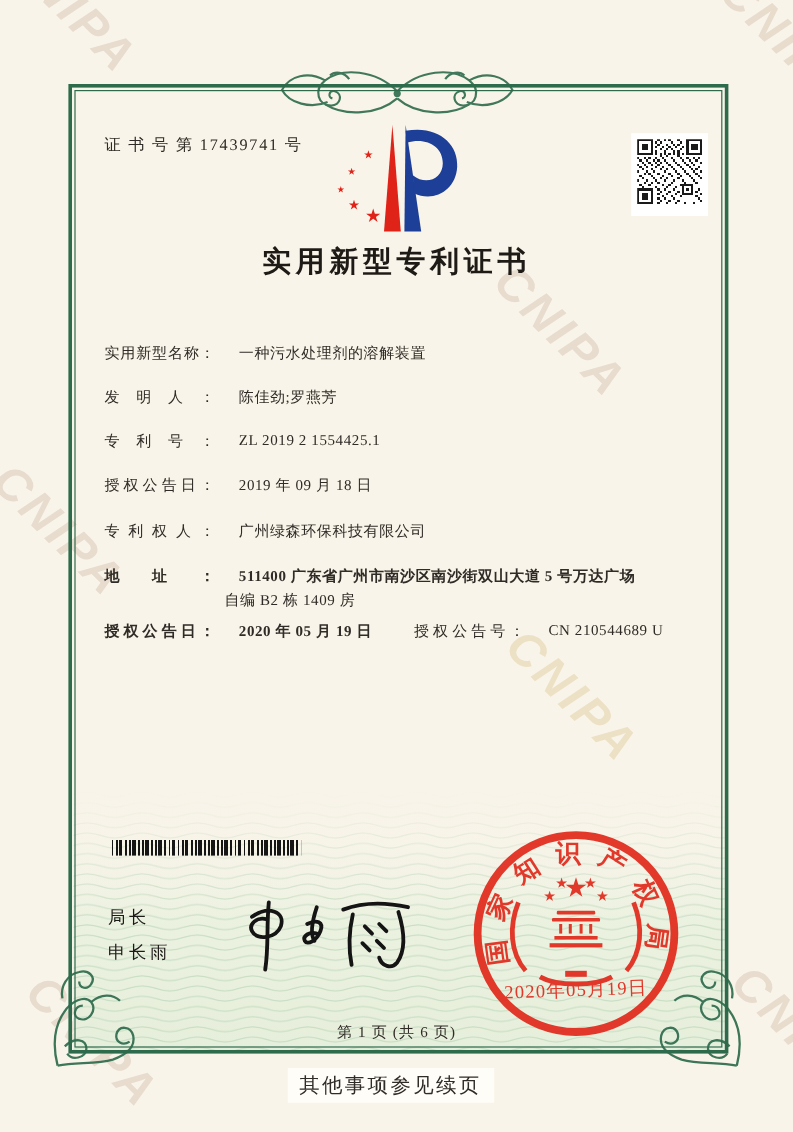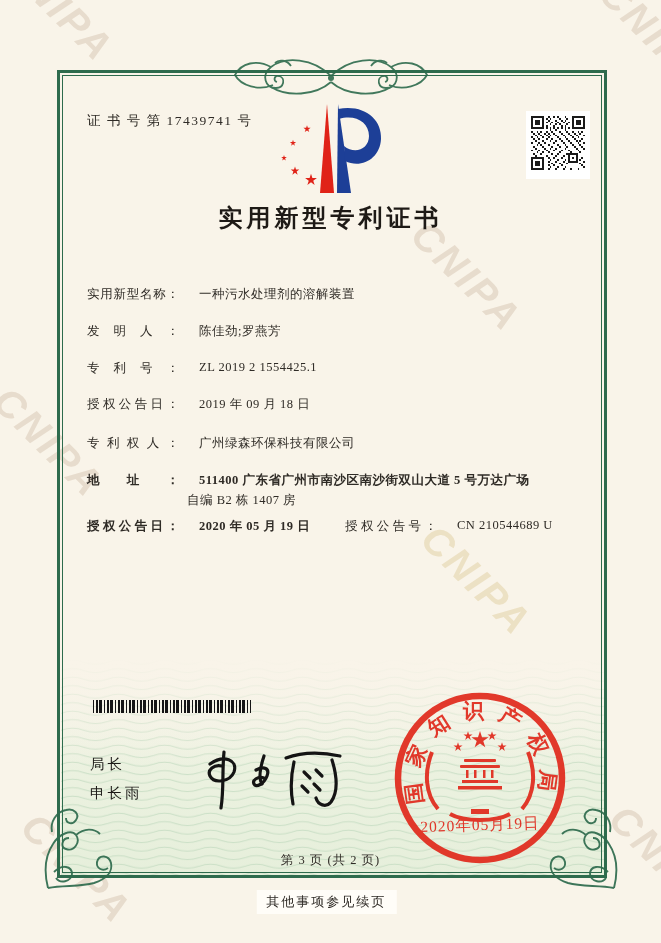--- a/index.html
+++ b/index.html
@@ -55,21 +55,21 @@
 
   .signer { position:absolute; left:90px; top:755px; font-size:14.5px; letter-spacing:3px; color:#1c1a17;
             font-family:"Liberation Sans","DejaVu Sans",sans-serif; }
   .signer div { margin-bottom:10px; }
   .autograph { position:absolute; left:198px; top:742px; z-index:6; }
 
   .seal { position:absolute; left:392px; top:690px; z-index:7; mix-blend-mode:multiply; }
 
   .page-info { position:absolute; left:0; right:0; top:852px; text-align:center; font-size:12.5px; letter-spacing:1px; }
   .cont-note { position:absolute; left:50%; transform:translateX(-53%); top:890px; background:#fffdf8;
-               padding:3px 10px; font-size:13px; letter-spacing:2px; white-space:nowrap; }
+               padding:3px 10px; font-size:17px; letter-spacing:2px; white-space:nowrap; }
 </style>
 </head>
 <body>
 
 <div class="page">
 
   <div class="wm wm1">CNIPA</div>
   <div class="wm wm2">CNIPA</div>
   <div class="wm wm3">CNIPA</div>
   <div class="wm wm4">CNIPA</div>
@@ -185,21 +185,21 @@
       </div>
       <div class="row r3">
         <span class="lbl">授权公告日：</span><span class="val">2019 年 09 月 18 日</span>
       </div>
       <div class="row r4">
         <span class="lbl">专利权人：</span><span class="val">广州绿森环保科技有限公司</span>
       </div>
       <div class="row r5">
         <span class="lbl">地址：</span><span class="val">511400 广东省广州市南沙区南沙街双山大道 5 号万达广场</span>
       </div>
-      <div class="addr2">自编 B2 栋 1407 房</div>
+      <div class="addr2">自编 B2 栋 1409 房</div>
       <div class="row rg g1">
         <span class="lbl">授权公告日：</span><span class="val">2020 年 05 月 19 日</span>
       </div>
       <div class="row rg g2">
         <span class="lbl">授权公告号：</span><span class="val">CN 210544689 U</span>
       </div>
     </div>
 
 
     <div class="barcode"></div>
@@ -247,17 +247,17 @@
           <rect x="66" y="96" width="44" height="3.5"></rect>
           <path d="M40,62 C32,82 33,104 46,119" stroke="#e02a1d" stroke-width="4" fill="none"></path>
           <path d="M136,62 C144,82 143,104 130,119" stroke="#e02a1d" stroke-width="4" fill="none"></path>
           <path d="M58,124 C72,132 104,132 118,124" stroke="#e02a1d" stroke-width="4" fill="none"></path>
           <rect x="79" y="119" width="18" height="5"></rect>
         </g>
         <text x="88" y="140" text-anchor="middle" font-size="15.5" fill="#e02a1d" letter-spacing="1" transform="rotate(-2 88 136)" font-family="Liberation Serif, DejaVu Serif, serif">2020年05月19日</text>
       </g>
     </svg>
 
-    <div class="page-info">第 3 页 (共 2 页)</div>
+    <div class="page-info">第 1 页 (共 6 页)</div>
     <div class="cont-note">其他事项参见续页</div>
 
   </div>
 </div>
 
 </body></html>

